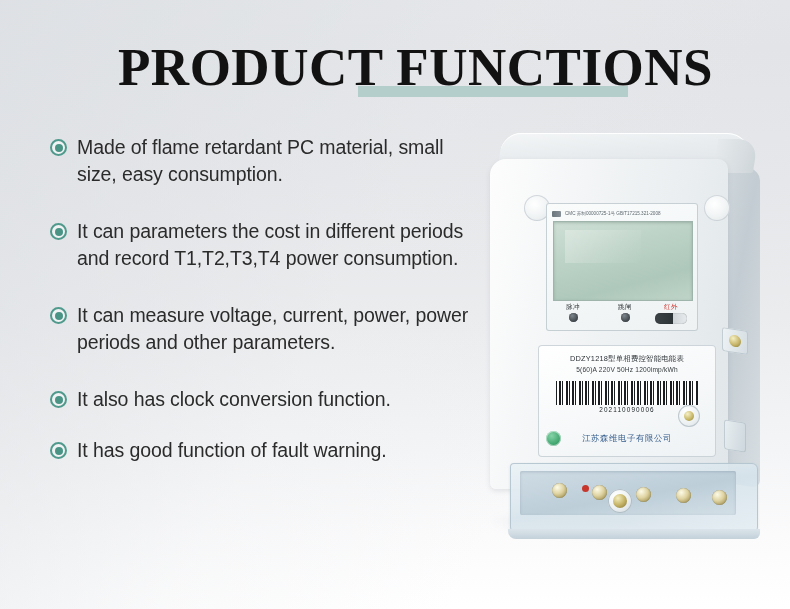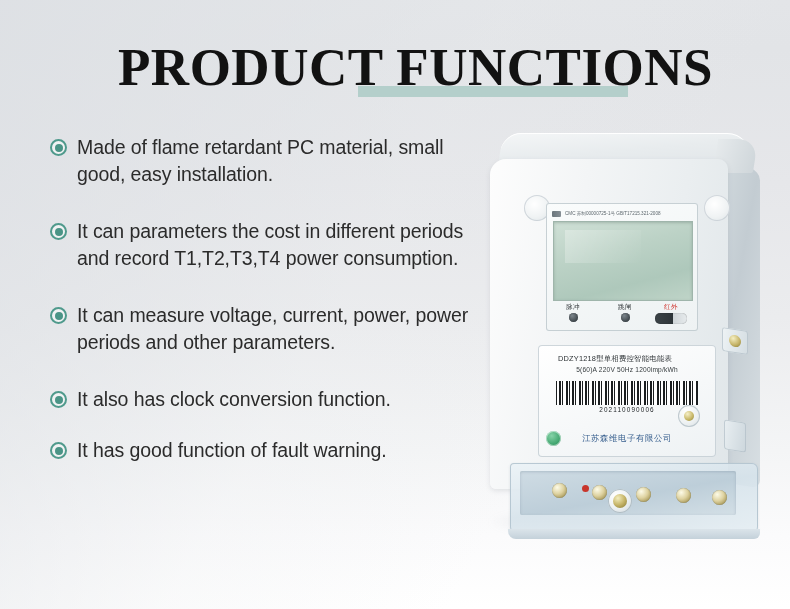--- a/index.html
+++ b/index.html
@@ -163,22 +163,22 @@
   }
 
   
   .nameplate{
     position:absolute;left:48px;top:186px;width:178px;height:112px;
     background:linear-gradient(160deg,#ffffff 0%,#f6f8f9 55%,#eef2f4 100%);
     border-radius:4px;
     box-shadow:inset 0 0 0 1px rgba(190,200,207,.75);
   }
   .np-model{
-    position:absolute;left:0;right:0;top:9px;text-align:left;
-    font-size:7.4px;color:#2d3235;letter-spacing:.2px;white-space:nowrap;margin-left:20px;
+    position:absolute;left:0;right:0;top:9px;text-align:center;
+    font-size:7.4px;color:#2d3235;letter-spacing:.2px;white-space:nowrap;
   }
   .np-spec{
     position:absolute;left:0;right:0;top:21px;text-align:center;
     font-size:6.6px;color:#343a3d;letter-spacing:.2px;white-space:nowrap;
   }
   .barcode{
     position:absolute;left:18px;top:36px;width:142px;height:24px;
     background-image:repeating-linear-gradient(90deg,
       #1b1e20 0 1px, #ffffff 1px 3px, #1b1e20 3px 5px, #ffffff 5px 6px,
       #1b1e20 6px 7px, #ffffff 7px 10px, #1b1e20 10px 12px, #ffffff 12px 13px);
@@ -276,21 +276,21 @@
     <div class="title-underline"></div>
     <div class="title">PRODUCT FUNCTIONS</div>
   </div>
 
   <div class="bullets">
 
     <div class="bullet-row tall">
       <span class="bullet-icon">
           <i></i>
         </span>
-      <span class="bullet-text">Made of flame retardant PC material,  small good, easy installation.</span>
+      <span class="bullet-text">Made of flame retardant PC material,  small size, easy consumption.</span>
     </div>
 
     <div class="bullet-row tall">
       <span class="bullet-icon">
           <i></i>
         </span>
       <span class="bullet-text">It can parameters the cost in different periods and record T1,T2,T3,T4 power consumption.</span>
     </div>
 
     <div class="bullet-row tall">

